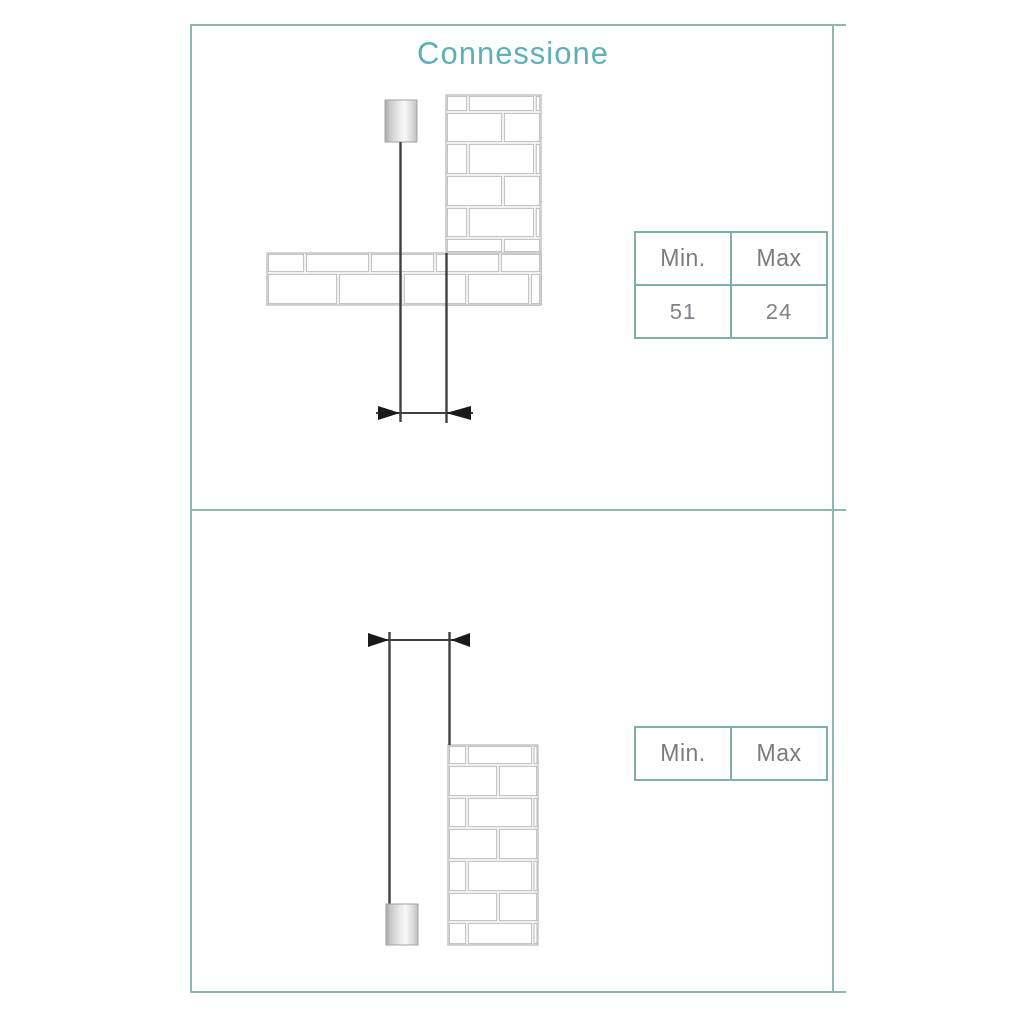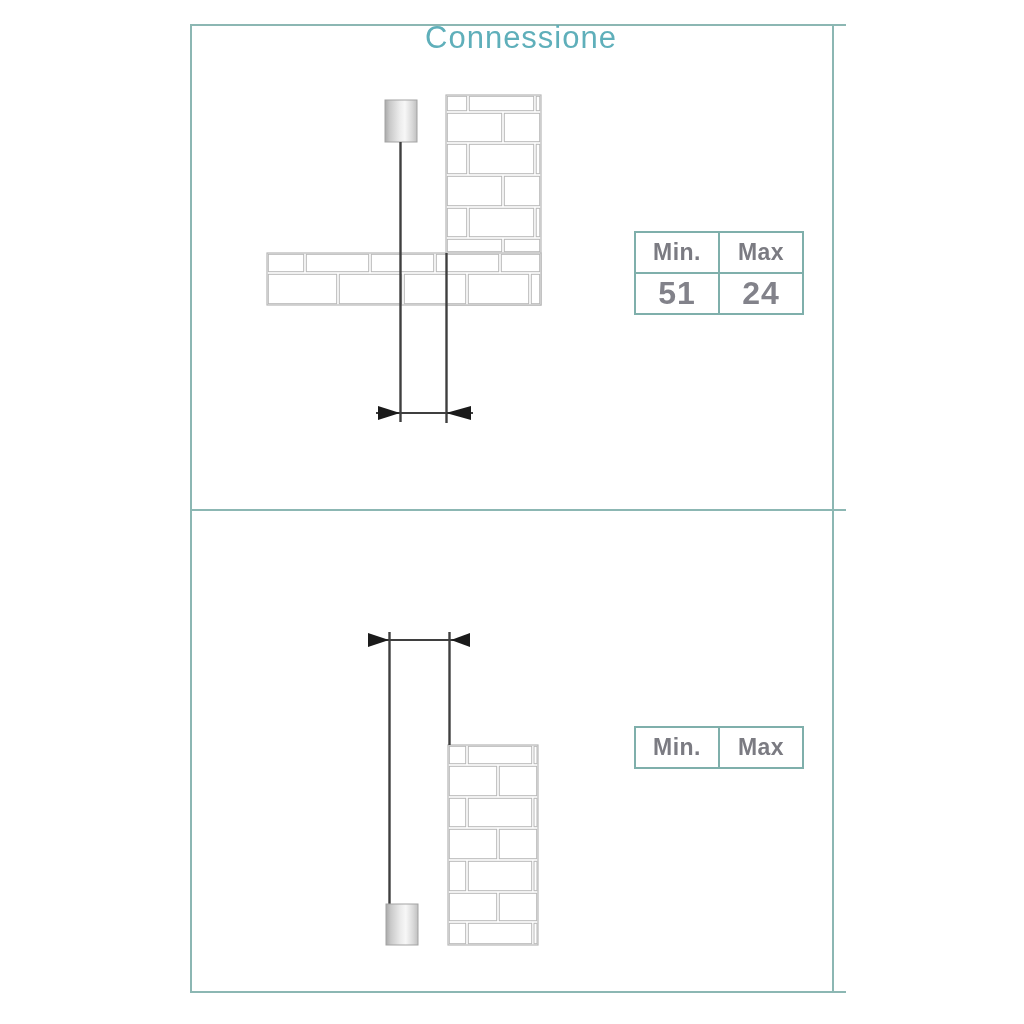--- a/index.html
+++ b/index.html
@@ -9,37 +9,37 @@
   .panel{position:absolute;left:190px;top:24px;width:644px;height:969px;
          border:2px solid var(--panel-border,#8cb7b3);box-sizing:border-box;}
   .ext{position:absolute;height:2px;background:var(--panel-border,#8cb7b3);}
   #ext-top{left:834px;top:24px;width:12px;}
   #divider{left:190px;top:509px;width:656px;}
   #ext-bottom{left:834px;top:991px;width:12px;}
 
   .section-title{position:absolute;left:192px;width:642px;text-align:center;margin:0;
                  font-size:31px;font-weight:400;letter-spacing:1px;
                  color:var(--title-text,#5fafba);font-family:"Liberation Sans",sans-serif;}
-  #title1{top:20px;padding-left:8px;}
+  #title1{top:36px;}
   #title2{top:520px;}
 
   .diagram{position:absolute;}
   .brick{fill:#ffffff;stroke:var(--brick-outline,#b7b7b7);stroke-width:1;}
   .backing{fill:#ffffff;stroke:none;}
   .wall-outline{fill:none;stroke:var(--brick-outline,#b7b7b7);stroke-width:1.2;}
   .dark{stroke:var(--drawing-line,#3f3f3f);stroke-width:2.4;fill:none;}
   .dim{stroke:var(--drawing-line,#3f3f3f);stroke-width:2.2;fill:none;}
   .arrow{fill:var(--arrow-fill,#1a1a1a);stroke:none;}
   .cyl{stroke:#a3a3a3;stroke-width:1;}
 
   .minmax{position:absolute;border-collapse:collapse;background:#fff;table-layout:fixed;}
   .minmax th,.minmax td{width:82px;height:39px;border:2px solid var(--table-border,#7fafab);
-        text-align:center;vertical-align:middle;font-weight:700;padding:0;}
+        text-align:center;vertical-align:middle;font-weight:400;padding:6px;}
   .minmax th{font-size:23px;color:var(--header-text,#7b7b82);letter-spacing:0.5px;}
-  .minmax td{font-size:32px;color:var(--value-text,#82828a);letter-spacing:1px;}
+  .minmax td{font-size:22px;color:var(--value-text,#82828a);letter-spacing:1px;}
   #table1{left:634px;top:231px;}
   #table2{left:634px;top:726px;}
 </style>
 </head>
 <body>
 
 <div class="canvas">
 
   <div class="panel"></div>
   <div class="ext" id="ext-top"></div>

